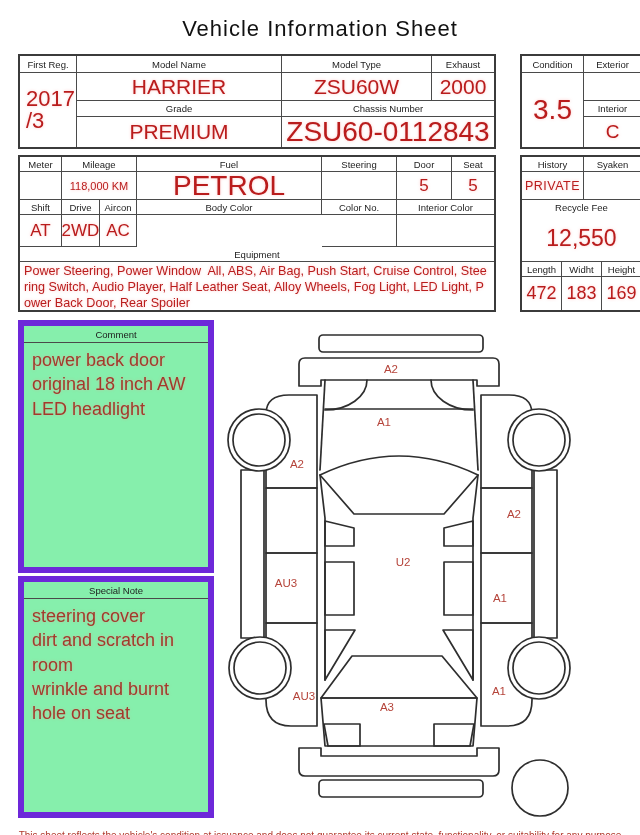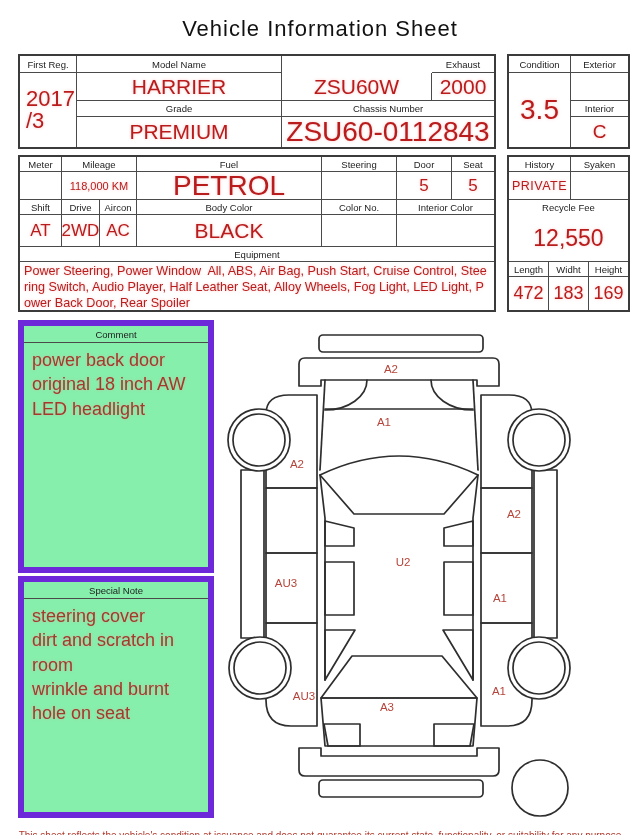--- a/index.html
+++ b/index.html
@@ -5,21 +5,21 @@
   html,body{margin:0;padding:0;background:#fff;}
   .page{
     position:relative;width:640px;height:835px;background:#fff;
     font-family:"Liberation Sans","DejaVu Sans",sans-serif;
     box-sizing:border-box;padding:10px 18px 0 18px;overflow:hidden;
   }
   .title{
     text-align:center;font-size:22px;color:#111;letter-spacing:1px;
     margin:6px 0 12px 0;font-weight:500;
   }
-  .row{display:flex;gap:11px;}
+  .row{display:flex;gap:24px;}
   .row1{margin-bottom:6px;}
   .row2{margin-bottom:8px;}
   .grid{display:grid;border:2px solid #3b3b3b;background:#fff;box-sizing:content-box;}
   .t1{width:474px;grid-template-columns:57px 205px 150px 62px;grid-template-rows:17px 28px 16px 30px;}
   .cond{width:119px;grid-template-columns:62px 57px;grid-template-rows:17px 28px 16px 30px;}
   .t2{width:474px;grid-template-columns:42px 38px 37px 185px 75px 20px 35px 42px;grid-template-rows:15px 28px 15px 32px 15px 48px;}
   .fee{width:119px;grid-template-columns:40px 22px 18px 39px;grid-template-rows:15px 28px 15px 47px 15px 33px;}
   .c{
     border-right:1px solid #4a4a4a;border-bottom:1px solid #4a4a4a;
     display:flex;align-items:center;justify-content:center;
@@ -63,20 +63,21 @@
 <body>
 
 <div class="page">
 
   <div class="title">Vehicle Information Sheet</div>
 
   <div class="row row1">
     <div class="grid t1">
       <div class="c hdr" style="grid-area:1/1/2/2;">First Reg.</div>
       <div class="c hdr" style="grid-area:1/2/2/3;text-align:center;">Model Name</div>
+      <div class="c hdr" style="grid-area:1/3/2/4;">Model Type</div>
       <div class="c hdr nbr" style="grid-area:1/4/2/5;">Exhaust</div>
 
       <div class="c val v22 firstreg nbb" style="grid-area:2/1/5/2;">
         <span>2017</span>
         <span>/3</span>
       </div>
       <div class="c val v21" style="grid-area:2/2/3/3;">HARRIER</div>
       <div class="c val v21" style="grid-area:2/3/3/4;">ZSU60W</div>
       <div class="c val v21 nbr" style="grid-area:2/4/3/5;">2000</div>
 
@@ -116,21 +117,20 @@
       <div class="c hdr" style="grid-area:3/1/4/2;">Shift</div>
       <div class="c hdr" style="grid-area:3/2/4/3;">Drive</div>
       <div class="c hdr" style="grid-area:3/3/4/4;">Aircon</div>
       <div class="c hdr" style="grid-area:3/4/4/5;">Body Color</div>
       <div class="c hdr" style="grid-area:3/5/4/6;">Color No.</div>
       <div class="c hdr nbr" style="grid-area:3/6/4/9;">Interior Color</div>
 
       <div class="c val v17" style="grid-area:4/1/5/2;">AT</div>
       <div class="c val v17" style="grid-area:4/2/5/3;">2WD</div>
       <div class="c val v17" style="grid-area:4/3/5/4;">AC</div>
-      <div class="c val v21" style="grid-area:4/4/5/5;">BLACK</div>
       <div class="c val" style="grid-area:4/5/5/6;"></div>
       <div class="c val nbr" style="grid-area:4/6/5/9;"></div>
 
       <div class="c hdr nbr" style="grid-area:5/1/6/9;">Equipment</div>
       <div class="c val equip nbr nbb" style="grid-area:6/1/7/9;white-space:pre-wrap;">Power Steering, Power Window  All, ABS, Air Bag, Push Start, Cruise Control, Steering Switch, Audio Player, Half Leather Seat, Alloy Wheels, Fog Light, LED Light, Power Back Door, Rear Spoiler</div>
     </div>
 
     <div class="grid fee">
       <div class="c hdr" style="grid-area:1/1/2/3;">History</div>
       <div class="c hdr nbr" style="grid-area:1/3/2/5;">Syaken</div>

